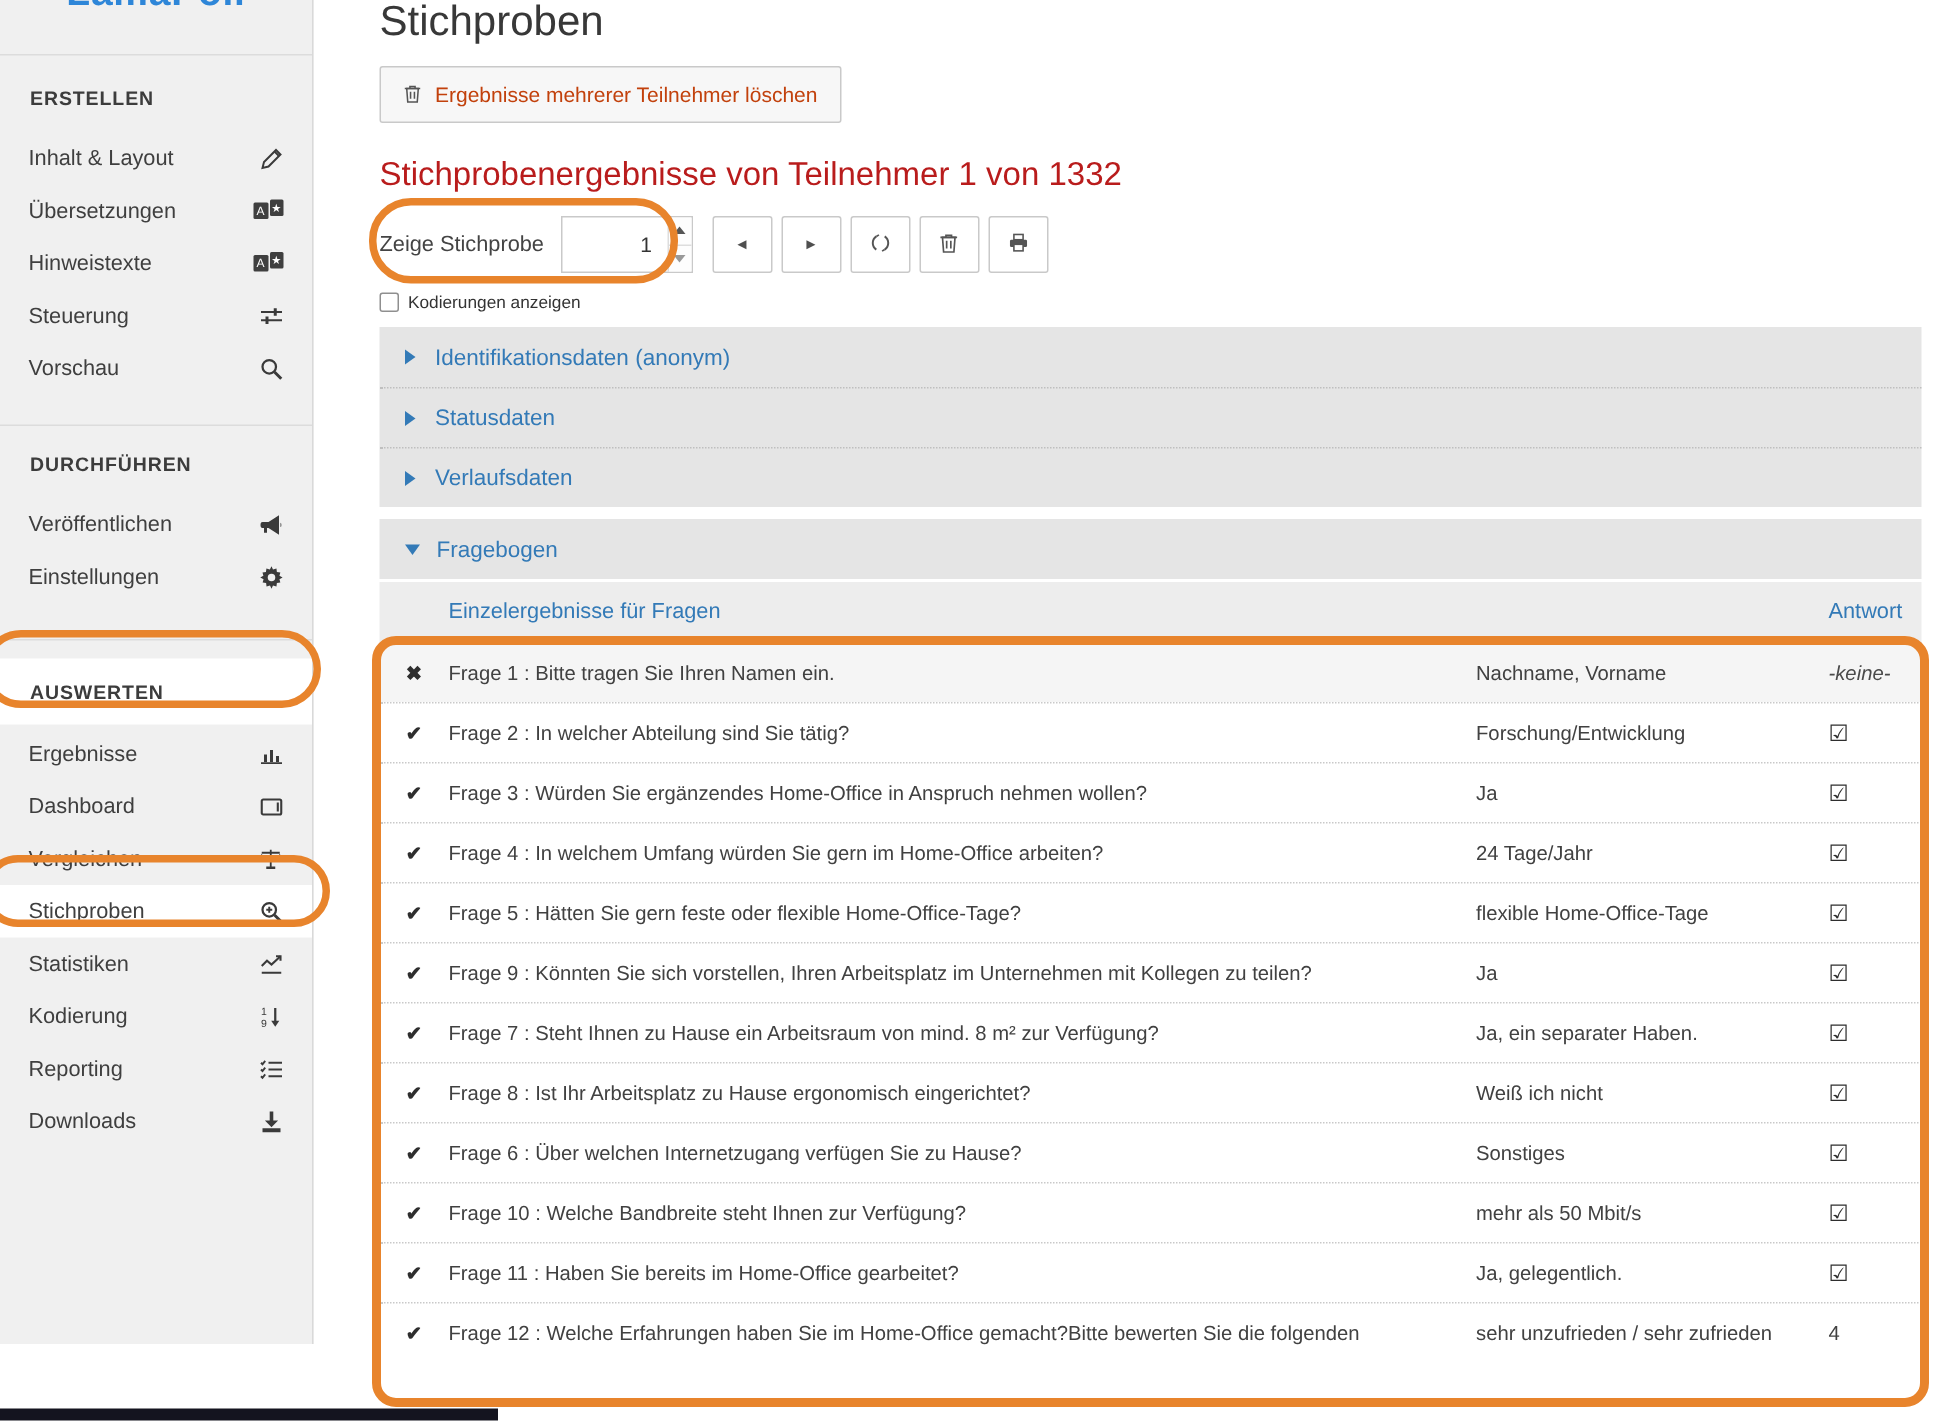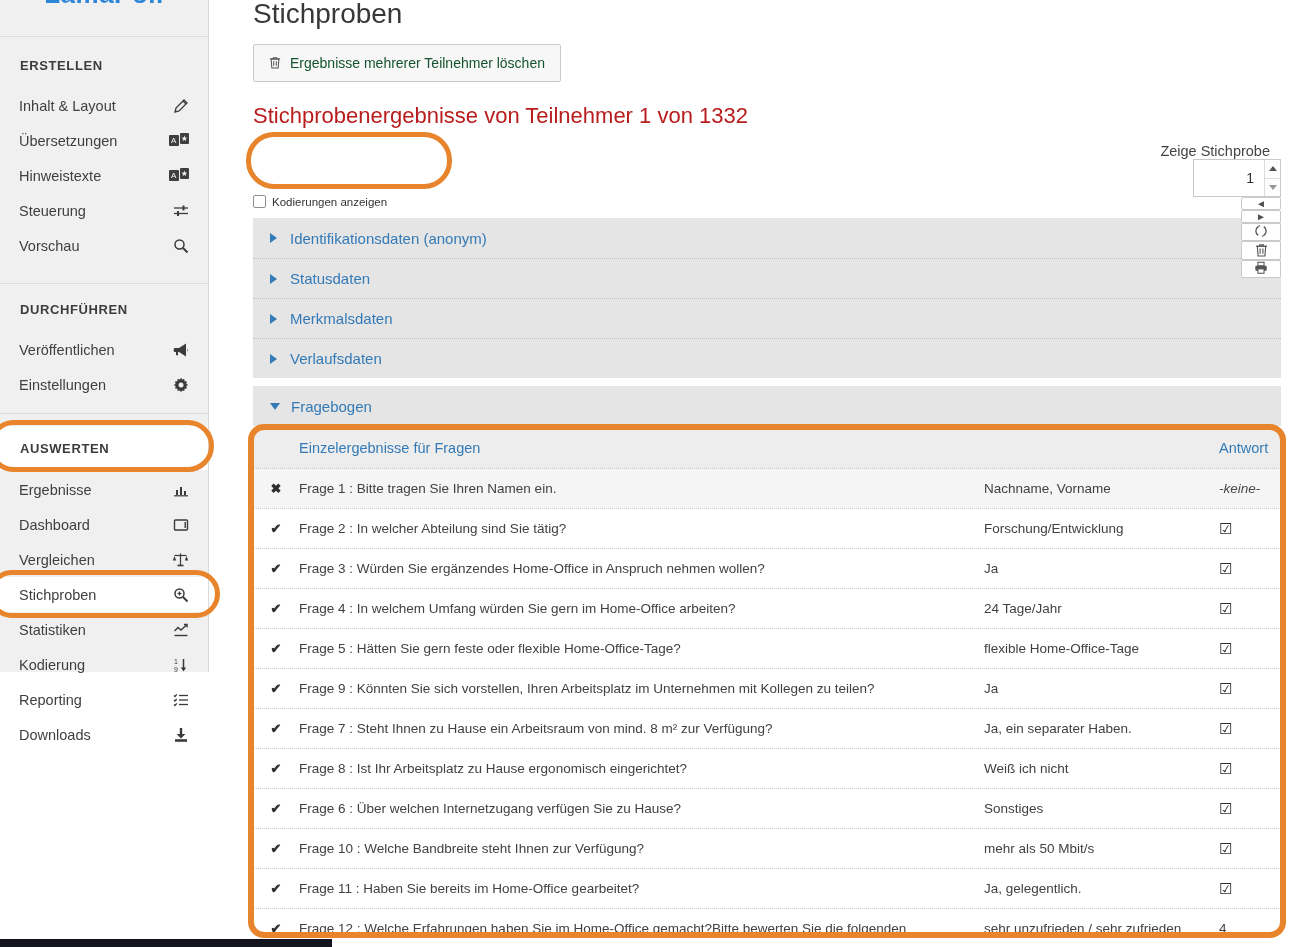--- a/index.html
+++ b/index.html
@@ -7,49 +7,49 @@
   body {
     position: relative;
     font-family: "Liberation Sans", sans-serif;
     background: #ffffff;
     overflow: hidden;
     color: #3c3c3c;
   }
 
   
   #sidebar {
-    position: absolute; left:0; top:0; width:209px; height:672px;
+    position: absolute; left:0; top:0; width:209px; height:896px;
     background:#f0f0f0; border-right:1px solid #d9d9d9;
   }
   .logo-area { height:37px; border-bottom:1px solid #dcdcdc; overflow:hidden; text-align:center; }
   .logo-text { display:block; font-size:26px; font-weight:bold; color:#2e86d8; line-height:34px; margin-top:-23px; letter-spacing:.5px; }
   .nav-section { padding-top:13px; }
   .nav-section.s2 { border-top:1px solid #dcdcdc; margin-top:20px; padding-top:10px; }
-  .nav-section.s3 { border-top:1px solid #dcdcdc; margin-top:11px; padding-top:12px; }
+  .nav-section.s3 { border-top:1px solid #dcdcdc; margin-top:24px; padding-top:12px; }
   .nav-hdr { height:30px; display:flex; align-items:center; padding:0 20px; font-size:13px; font-weight:bold; color:#3c3c3c; letter-spacing:.6px; }
   .nav-section.s3 .nav-hdr { height:44px; background:#ffffff; }
   .nav-items { margin-top:8px; }
   .nav-section.s3 .nav-items { margin-top:2px; }
   .nav-item { height:35px; display:flex; align-items:center; justify-content:space-between; padding:0 19px; font-size:14.5px; color:#3f3f3f; cursor:pointer; }
   .nav-item.active { background:#ffffff; }
   .nav-ic { width:20px; height:17px; display:flex; align-items:center; justify-content:flex-end; }
   .nav-ic svg { display:block; }
   .xl-pair { display:flex; align-items:center; }
   .xl-badge { width:11px; height:11px; background:#3f3f3f; color:#fff; font-size:8px; line-height:11px; text-align:center; border-radius:1px; display:inline-block; }
   .xl-badge.s { margin-left:1px; transform:translateY(-2px); font-size:7.5px; }
 
   
   #main { position:absolute; left:210px; top:0; width:1081px; height:947px; background:#fff; }
   .content { padding-left:43px; width:1071px; }
   h1.page-title { font-size:28px; font-weight:400; color:#383838; margin-top:-3px; line-height:33px; }
   .del-btn { margin-top:14px; display:inline-flex; align-items:center; gap:9px; height:38px; padding:0 15px;
-    background:#f7f7f7; border:1px solid #c9c9c9; border-radius:2px; font-size:14px; color:#14532d; cursor:pointer; }
+    background:#f7f7f7; border:1px solid #c9c9c9; border-radius:2px; font-size:14px; color:#c2410c; cursor:pointer; }
   h2.sub-title { margin-top:20px; font-size:22px; font-weight:400; color:#b91c1c; line-height:28px; }
 
-  .controls { margin-top:13px; display:flex; align-items:flex-end; height:40px;flex-direction:column; }
+  .controls { margin-top:13px; display:flex; align-items:center; height:40px; }
   .ctl-label { font-size:14.5px; color:#444; margin-right:11px; }
   .num-input { display:flex; width:88px; height:38px; border:1px solid #c9c9c9; background:#fff; }
   .num-value { flex:1; text-align:right; padding-right:10px; line-height:36px; font-size:14px; color:#333; }
   .spinner { width:16px; border-left:1px solid #ddd; display:flex; flex-direction:column; }
   .spin-btn { flex:1; display:flex; align-items:center; justify-content:center; cursor:pointer; background:#fdfdfd; }
   .spin-btn.up { border-bottom:1px solid #ddd; }
   .tri-up { width:0; height:0; border-left:4px solid transparent; border-right:4px solid transparent; border-bottom:5px solid #555; }
   .tri-down { width:0; height:0; border-left:4px solid transparent; border-right:4px solid transparent; border-top:5px solid #999; }
   .toolbar-btn { width:40px; height:38px; margin-left:6px; background:#fff; border:1px solid #c9c9c9; border-radius:2px;
     display:inline-flex; align-items:center; justify-content:center; color:#4f4f4f; font-size:10px; cursor:pointer; }
@@ -340,24 +340,20 @@
       <div class="acc-row">
         <span class="tri-r"></span>
         <span>Identifikationsdaten (anonym)</span>
       </div>
       <div class="acc-row">
         <span class="tri-r"></span>
         <span>Statusdaten</span>
       </div>
       <div class="acc-row">
         <span class="tri-r"></span>
-        <span>Merkmalsdaten</span>
-      </div>
-      <div class="acc-row">
-        <span class="tri-r"></span>
         <span>Verlaufsdaten</span>
       </div>
     </div>
 
     <div class="acc frage">
       <div class="acc-row">
         <span class="tri-d"></span>
         <span>Fragebogen</span>
       </div>
     </div>

